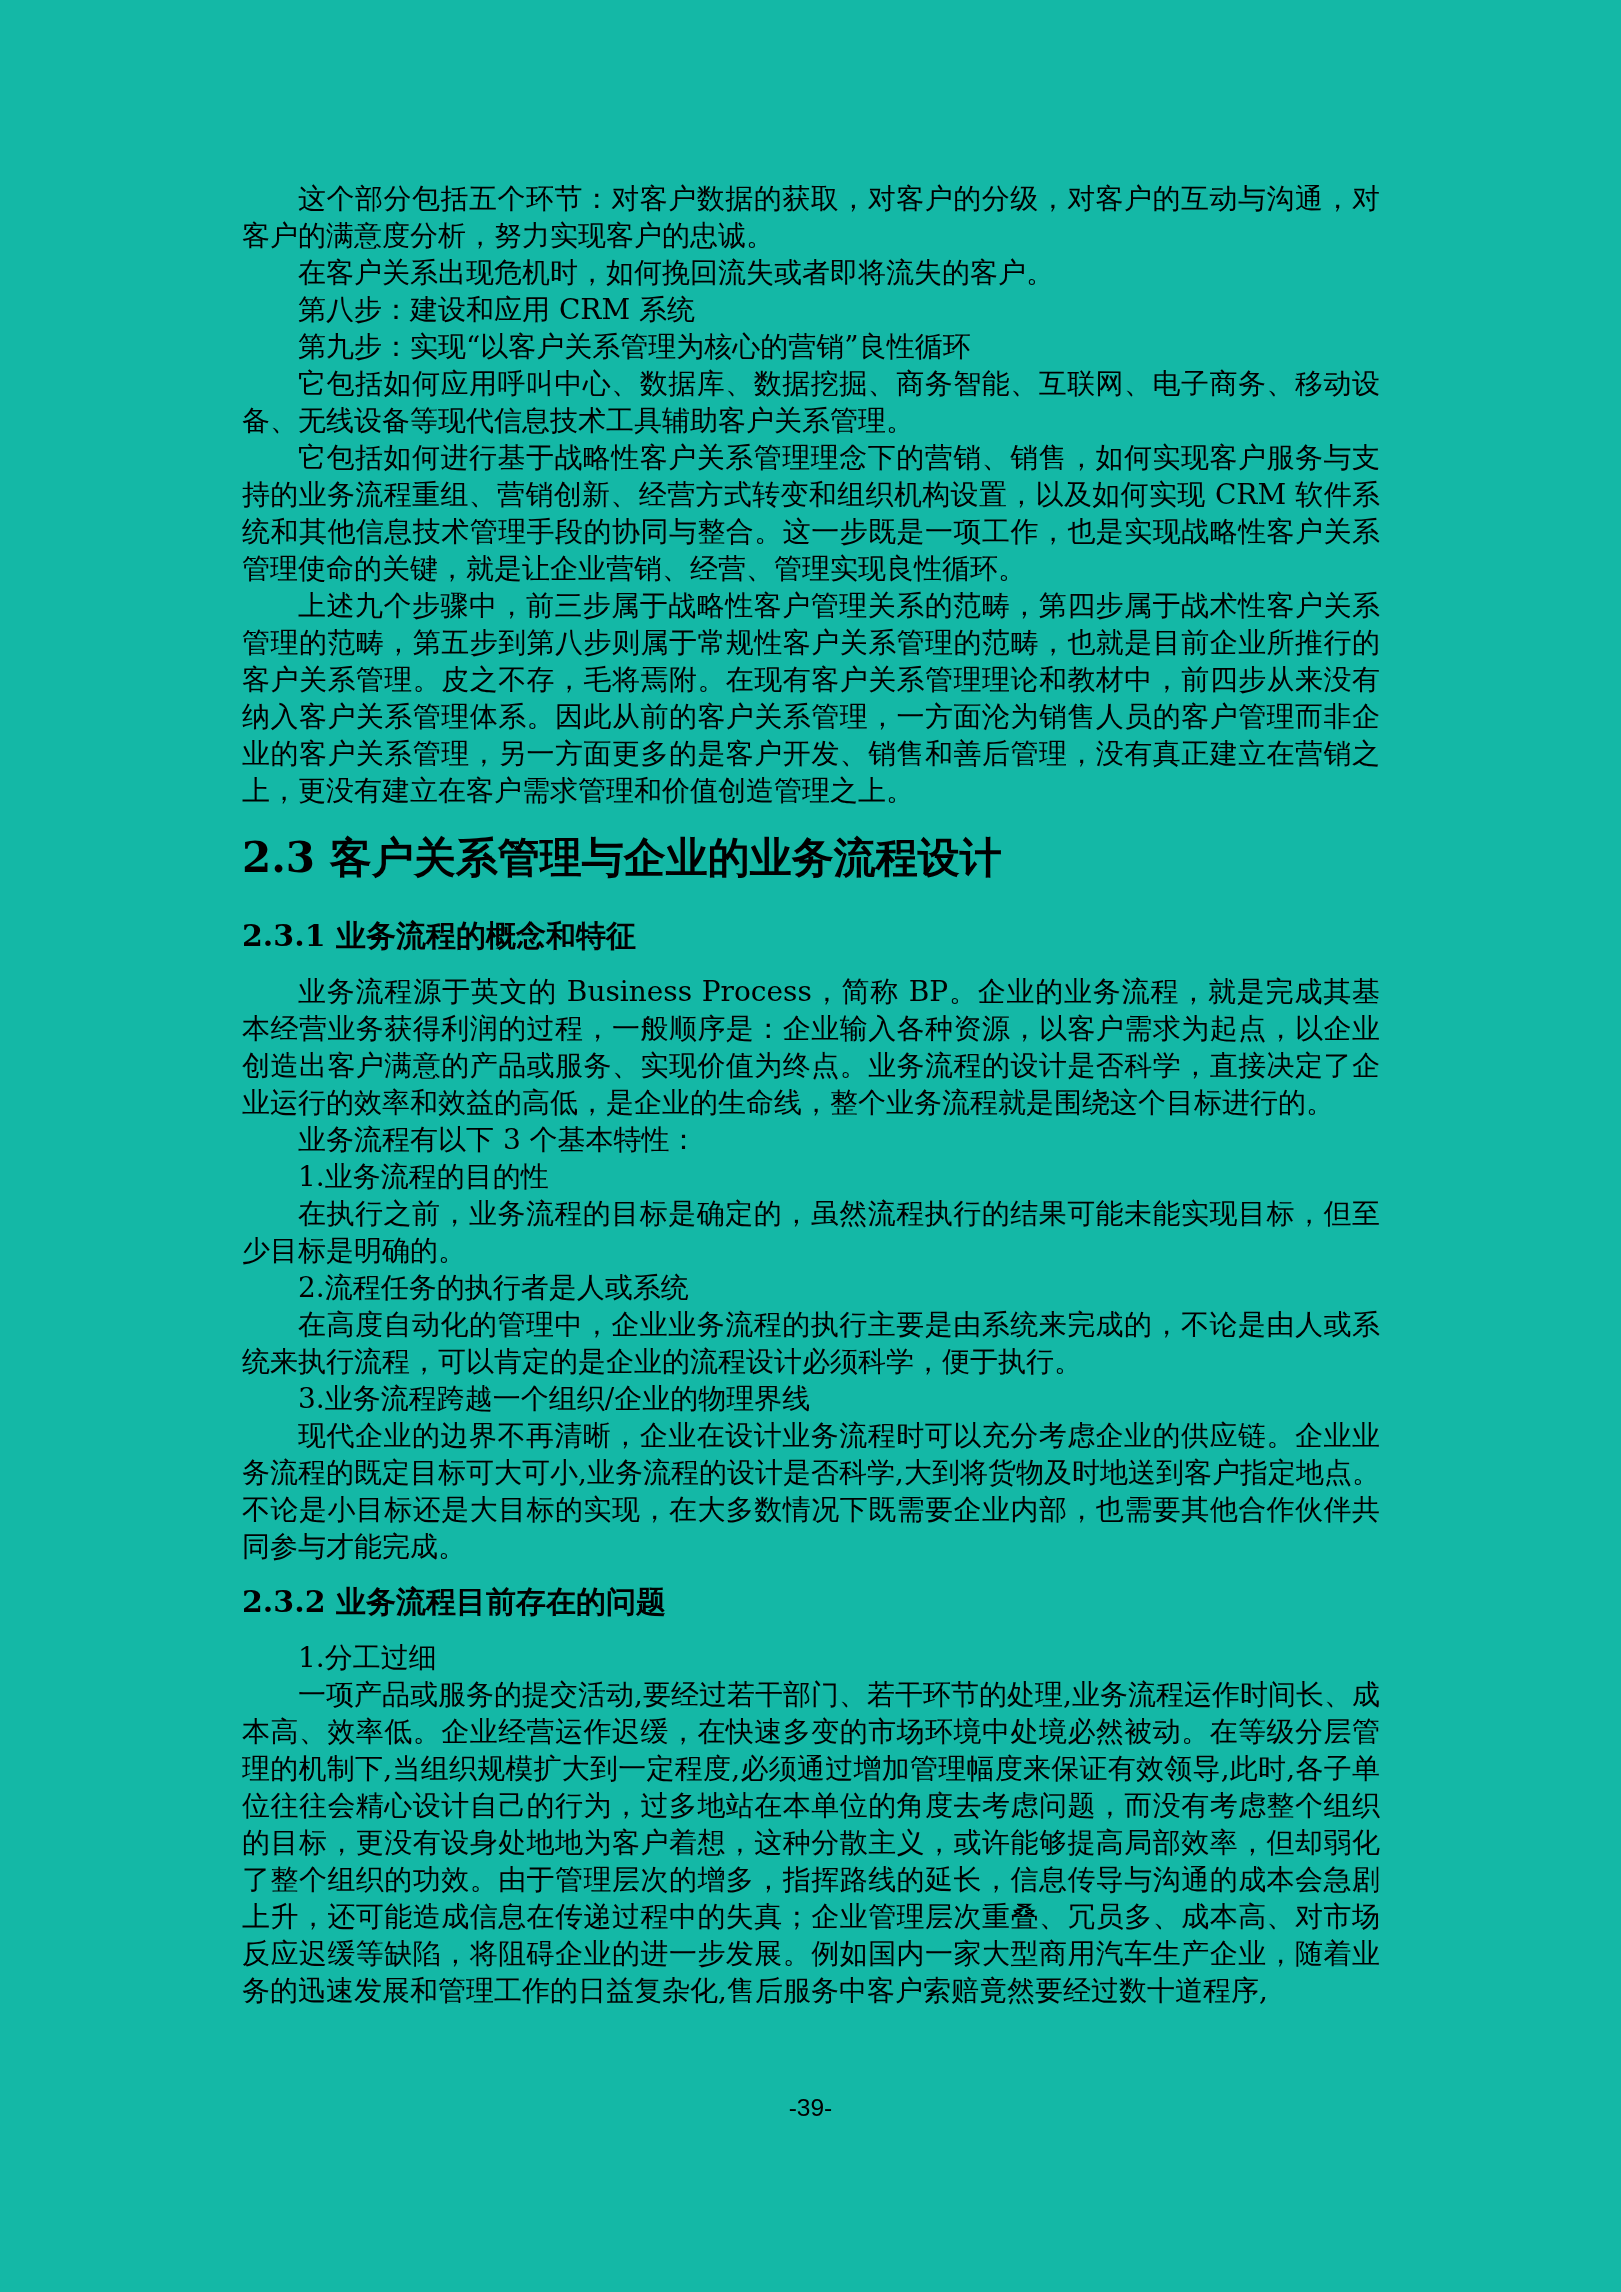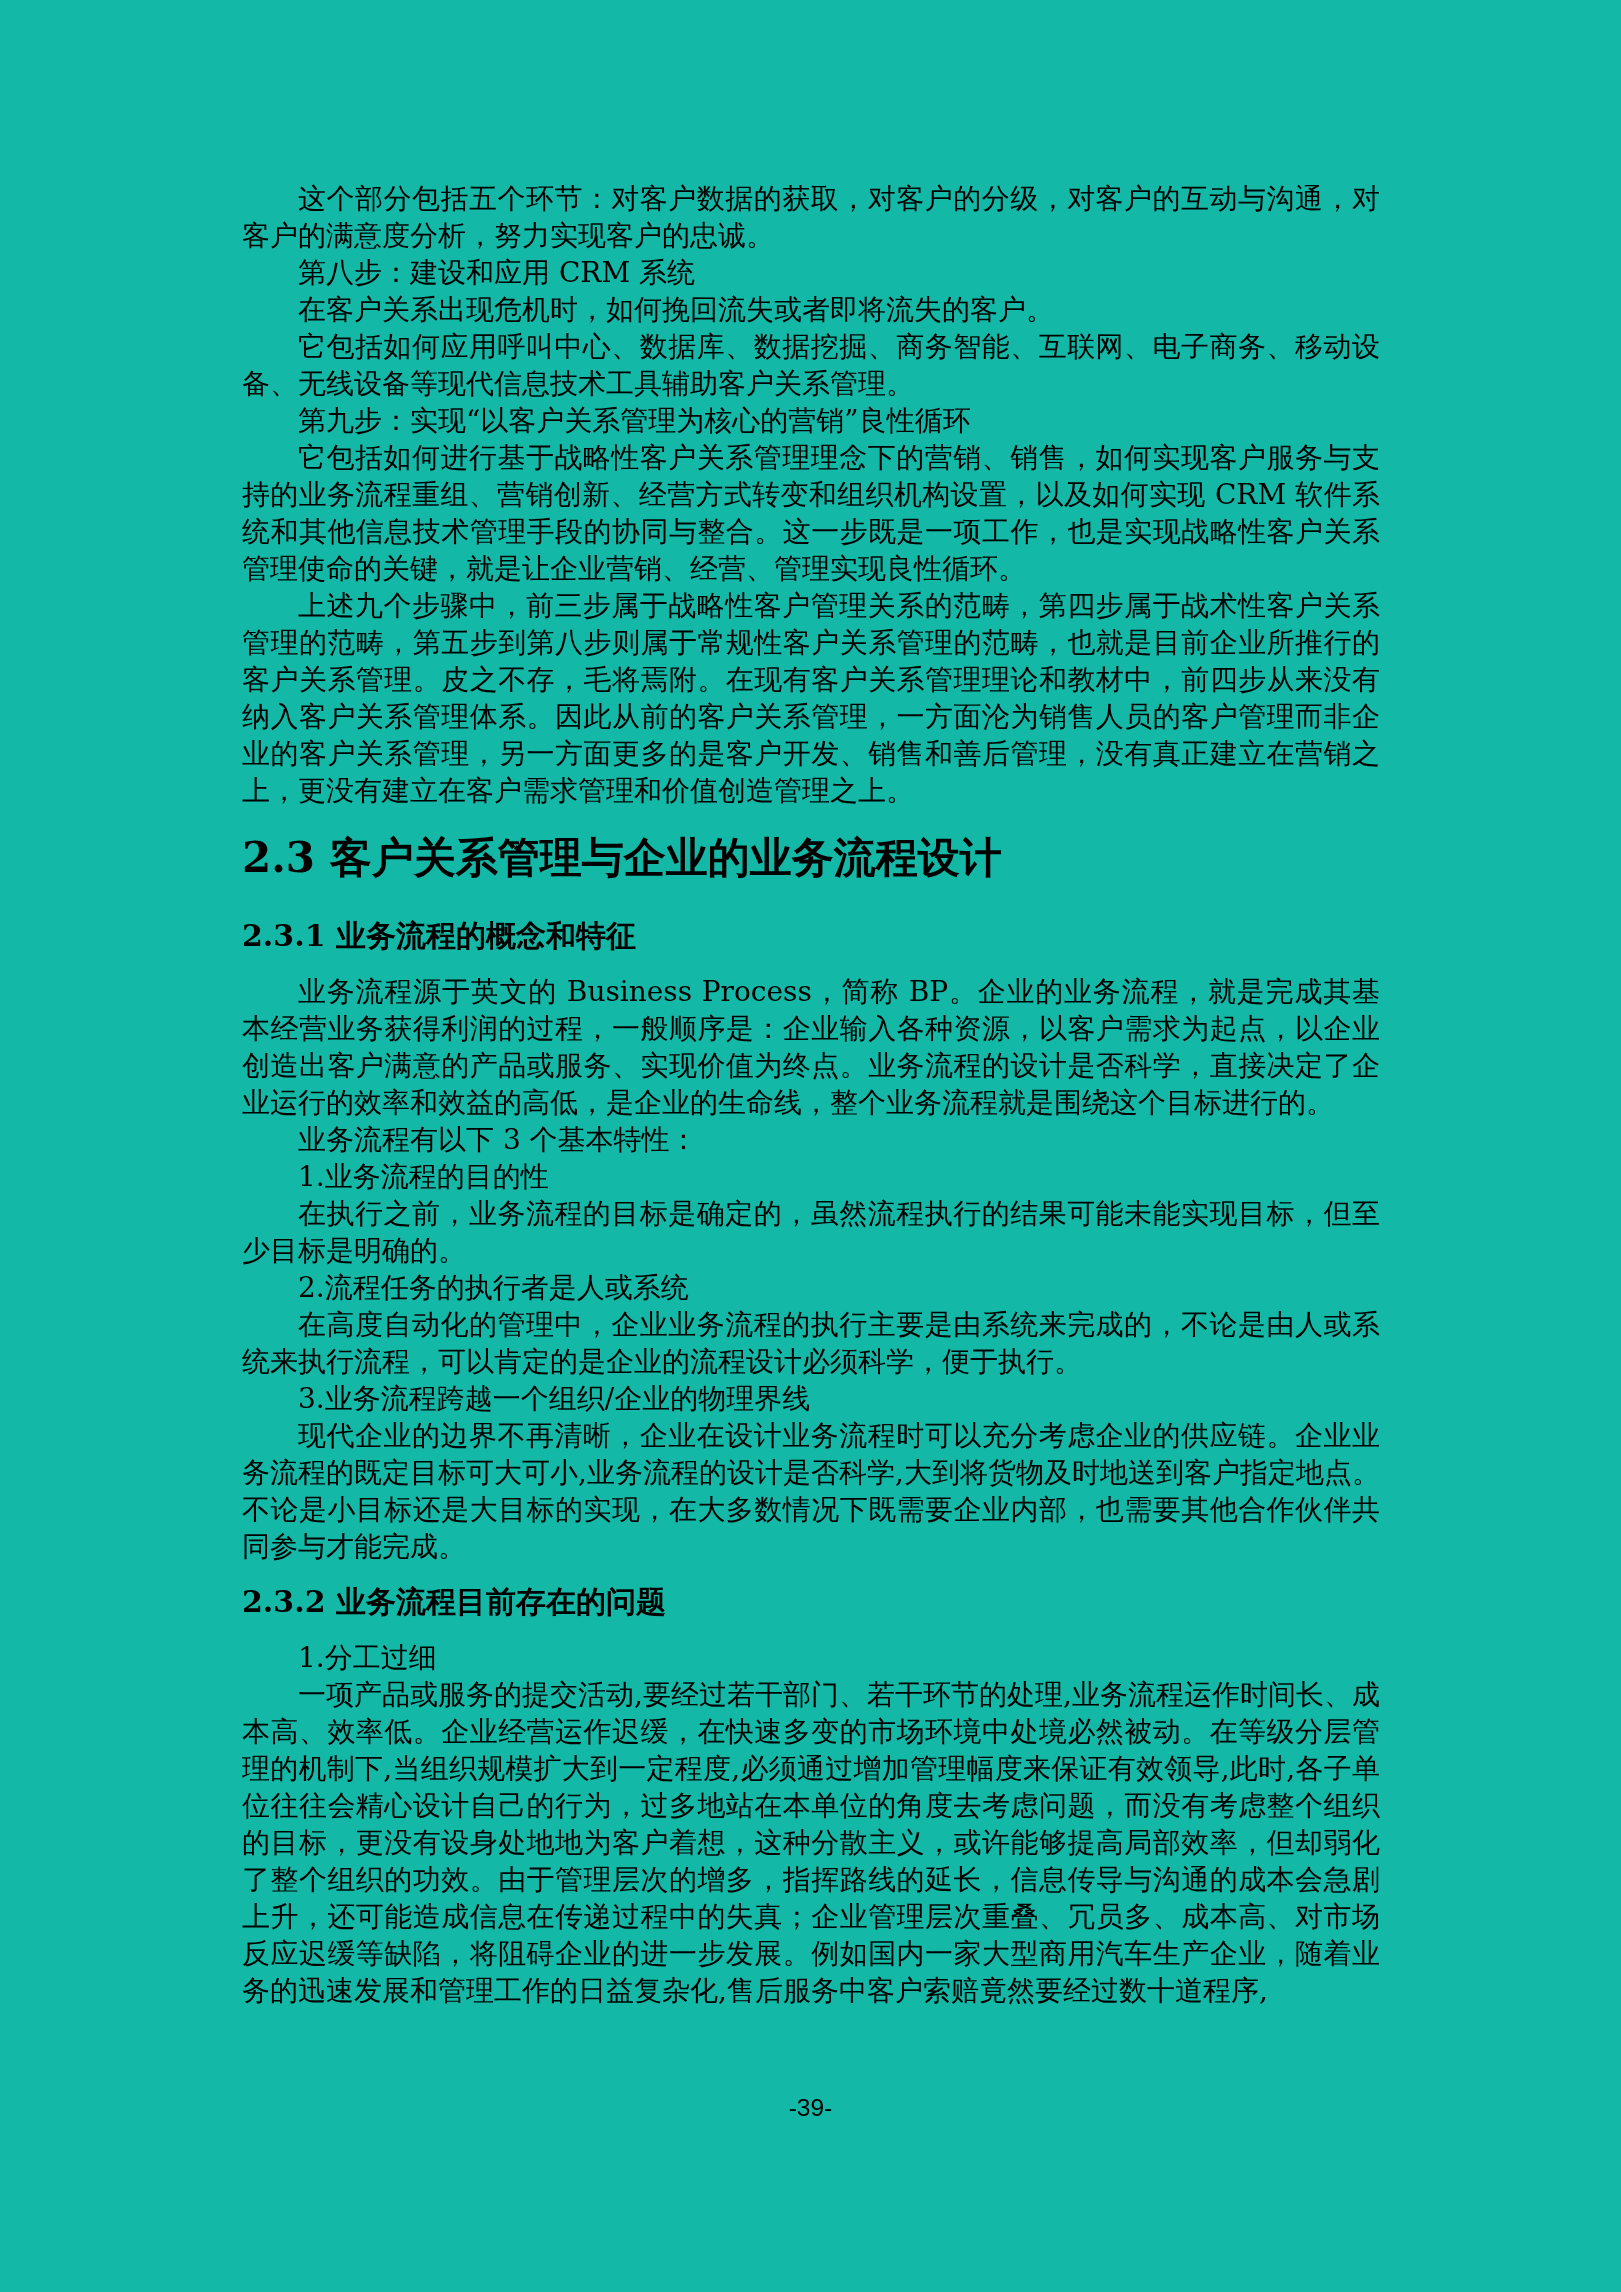--- a/index.html
+++ b/index.html
@@ -54,24 +54,24 @@
     font-size: 24.5px;
     color: #000000;
   }
 </style>
 </head>
 <body>
 
 <div class="page">
   <div class="content">
       <p class="body">这个部分包括五个环节：对客户数据的获取，对客户的分级，对客户的互动与沟通，对客户的满意度分析，努力实现客户的忠诚。</p>
+      <p class="body">在客户关系出现危机时，如何挽回流失或者即将流失的客户。</p>
       <p class="body">第八步：建设和应用 CRM 系统</p>
-      <p class="body">在客户关系出现危机时，如何挽回流失或者即将流失的客户。</p>
+      <p class="body">第九步：实现“以客户关系管理为核心的营销”良性循环</p>
       <p class="body">它包括如何应用呼叫中心、数据库、数据挖掘、商务智能、互联网、电子商务、移动设备、无线设备等现代信息技术工具辅助客户关系管理。</p>
-      <p class="body">第九步：实现“以客户关系管理为核心的营销”良性循环</p>
       <p class="body">它包括如何进行基于战略性客户关系管理理念下的营销、销售，如何实现客户服务与支持的业务流程重组、营销创新、经营方式转变和组织机构设置，以及如何实现 CRM 软件系统和其他信息技术管理手段的协同与整合。这一步既是一项工作，也是实现战略性客户关系管理使命的关键，就是让企业营销、经营、管理实现良性循环。</p>
       <p class="body">上述九个步骤中，前三步属于战略性客户管理关系的范畴，第四步属于战术性客户关系管理的范畴，第五步到第八步则属于常规性客户关系管理的范畴，也就是目前企业所推行的客户关系管理。皮之不存，毛将焉附。在现有客户关系管理理论和教材中，前四步从来没有纳入客户关系管理体系。因此从前的客户关系管理，一方面沦为销售人员的客户管理而非企业的客户关系管理，另一方面更多的是客户开发、销售和善后管理，没有真正建立在营销之上，更没有建立在客户需求管理和价值创造管理之上。</p>
       <h1 class="sec">2.3 客户关系管理与企业的业务流程设计</h1>
       <h2 class="sub">2.3.1 业务流程的概念和特征</h2>
       <p class="body">业务流程源于英文的 Business Process，简称 BP。企业的业务流程，就是完成其基本经营业务获得利润的过程，一般顺序是：企业输入各种资源，以客户需求为起点，以企业创造出客户满意的产品或服务、实现价值为终点。业务流程的设计是否科学，直接决定了企业运行的效率和效益的高低，是企业的生命线，整个业务流程就是围绕这个目标进行的。</p>
       <p class="body">业务流程有以下 3 个基本特性：</p>
       <p class="body">1.业务流程的目的性</p>
       <p class="body">在执行之前，业务流程的目标是确定的，虽然流程执行的结果可能未能实现目标，但至少目标是明确的。</p>
       <p class="body">2.流程任务的执行者是人或系统</p>
       <p class="body">在高度自动化的管理中，企业业务流程的执行主要是由系统来完成的，不论是由人或系统来执行流程，可以肯定的是企业的流程设计必须科学，便于执行。</p>

